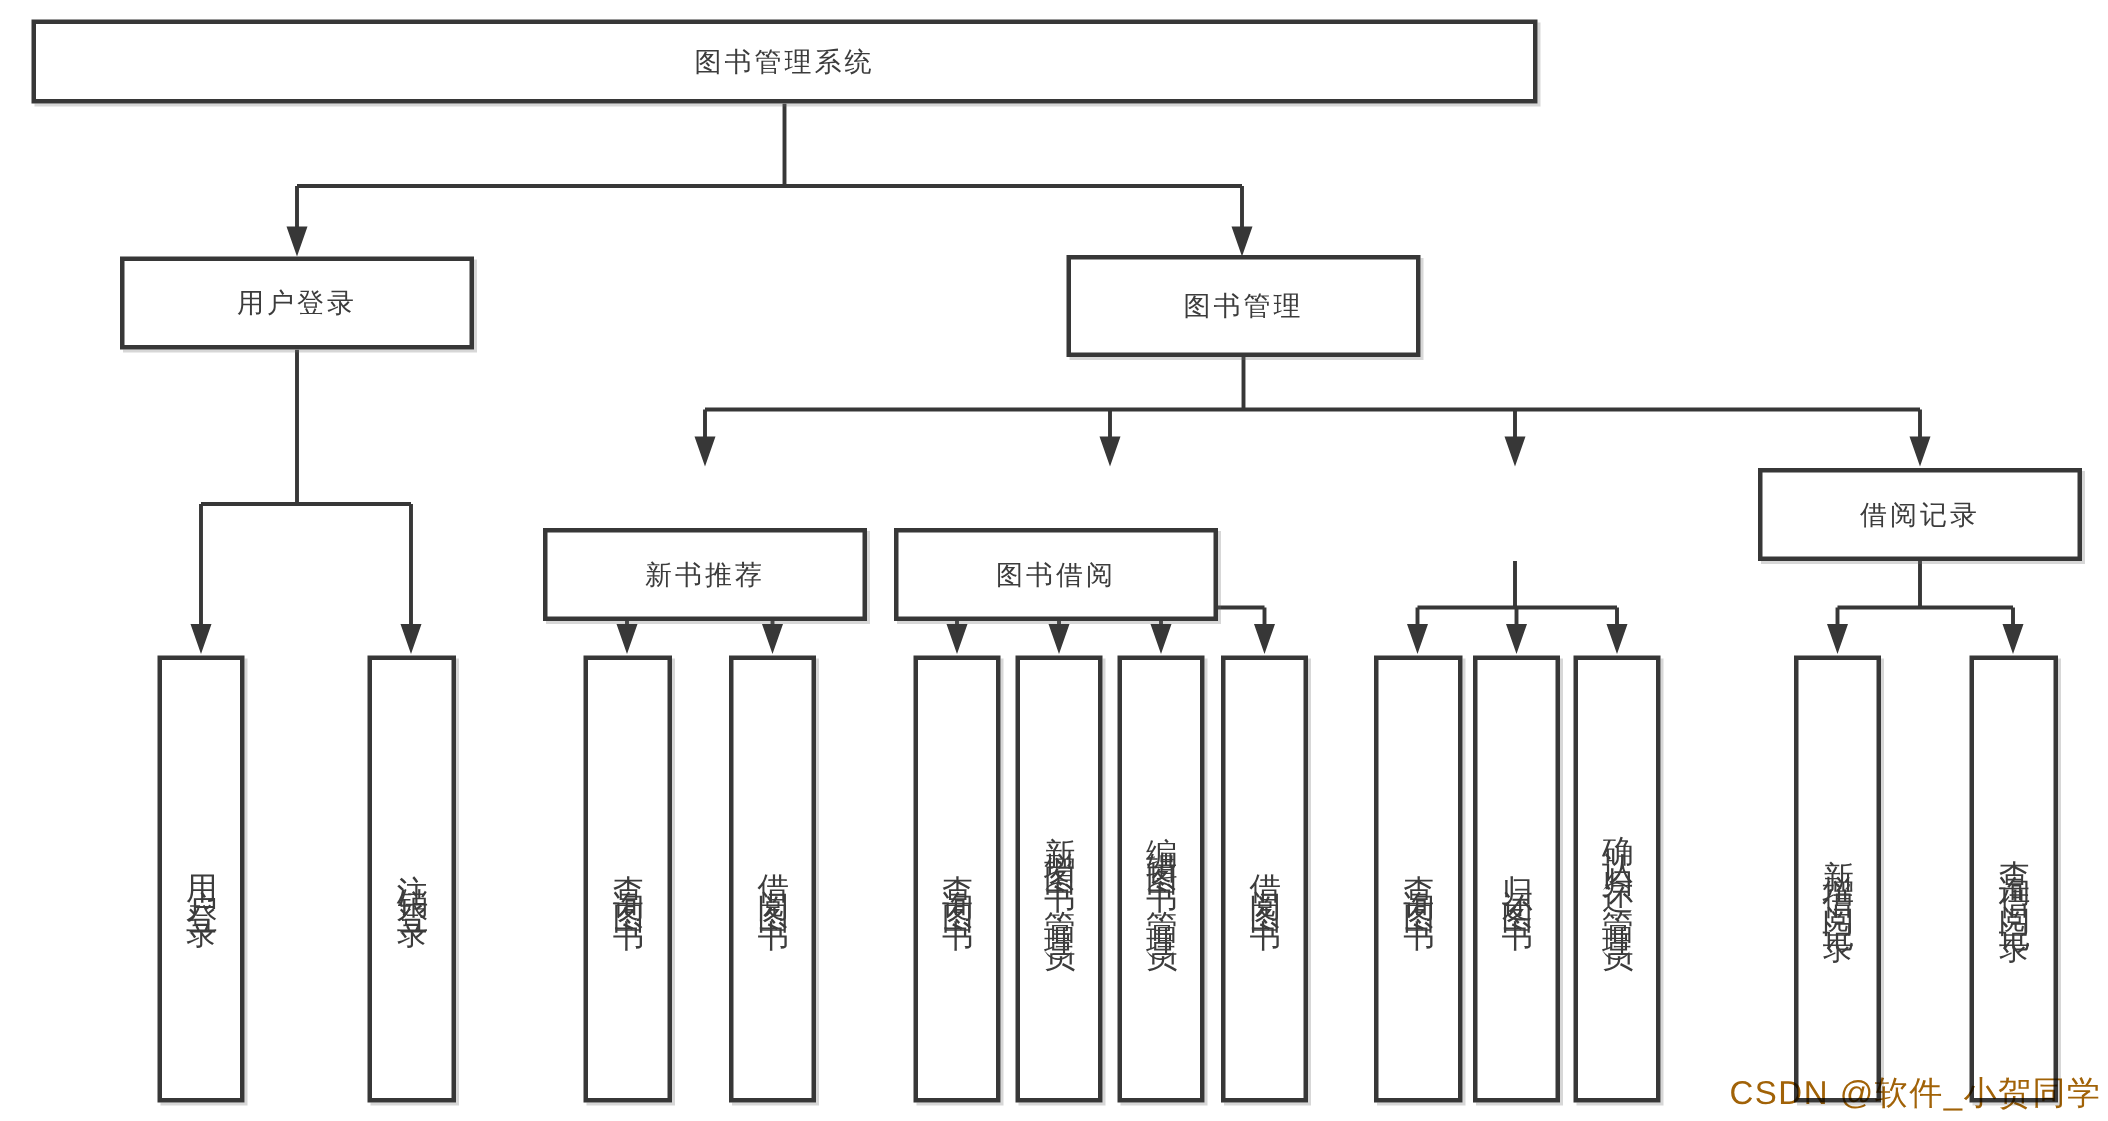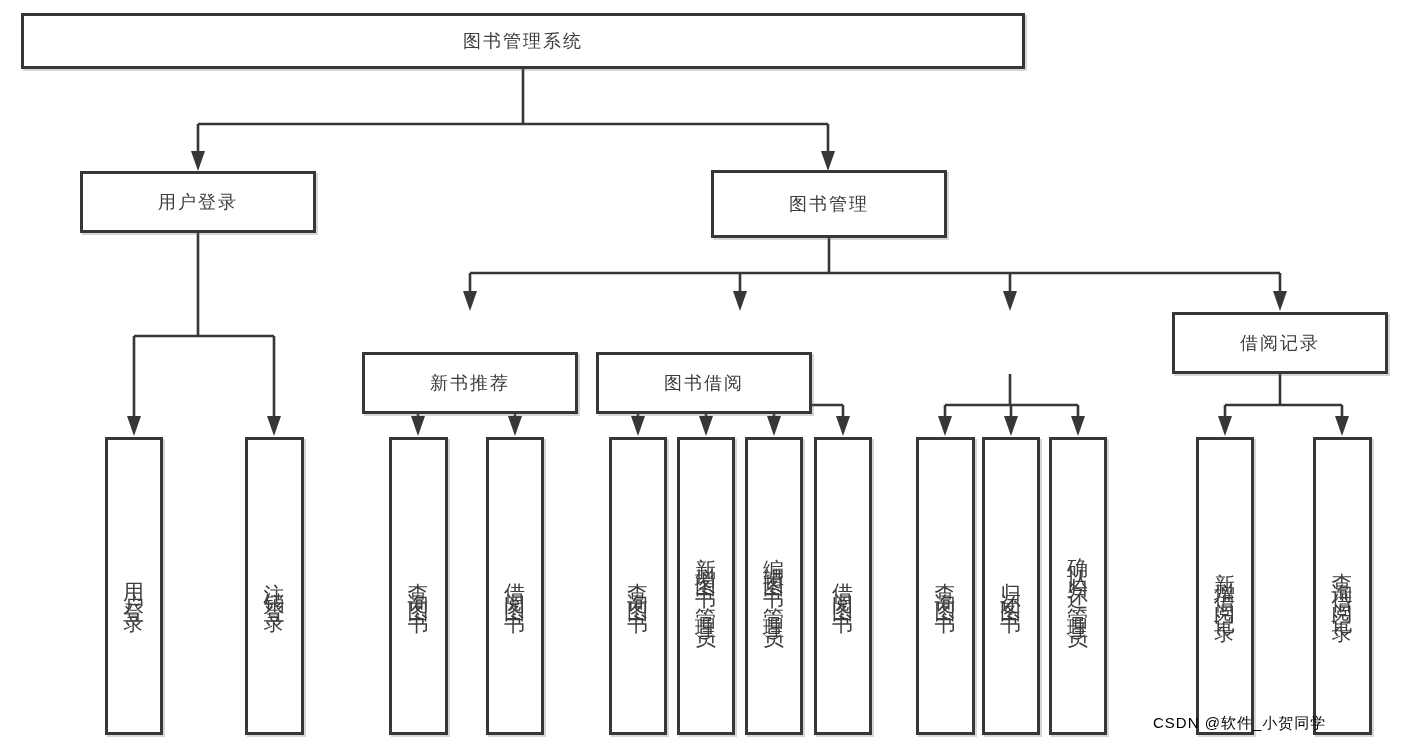--- a/index.html
+++ b/index.html
@@ -46,21 +46,21 @@
   .n-lg3-1  {left:677px; top:437px; width:58px;  height:298px;}
   .n-lg3-2  {left:745px; top:437px; width:58px;  height:298px;}
   .n-lg3-3  {left:814px; top:437px; width:58px;  height:298px;}
   .n-lg4-0  {left:916px; top:437px; width:59px;  height:298px;}
   .n-lg4-1  {left:982px; top:437px; width:58px;  height:298px;}
   .n-lg4-2  {left:1049px;top:437px; width:58px;  height:298px;}
   .n-lg5-0  {left:1196px;top:437px; width:58px;  height:298px;}
   .n-lg5-1  {left:1313px;top:437px; width:59px;  height:298px;}
   .watermark{
     position:absolute;left:1153px;top:714px;
-    font-size:15px;color:#000000;letter-spacing:1px;
+    font-size:22px;color:#a16207;letter-spacing:1px;
     white-space:nowrap;z-index:5;mix-blend-mode:multiply;text-align:right;
   }
 </style>
 </head>
 <body>
 
 <div id="stage">
 
   <svg id="wires" viewBox="0 0 1405 747" xmlns="http://www.w3.org/2000/svg">
     <path fill="none" stroke="#373737" stroke-width="2.6" d="

